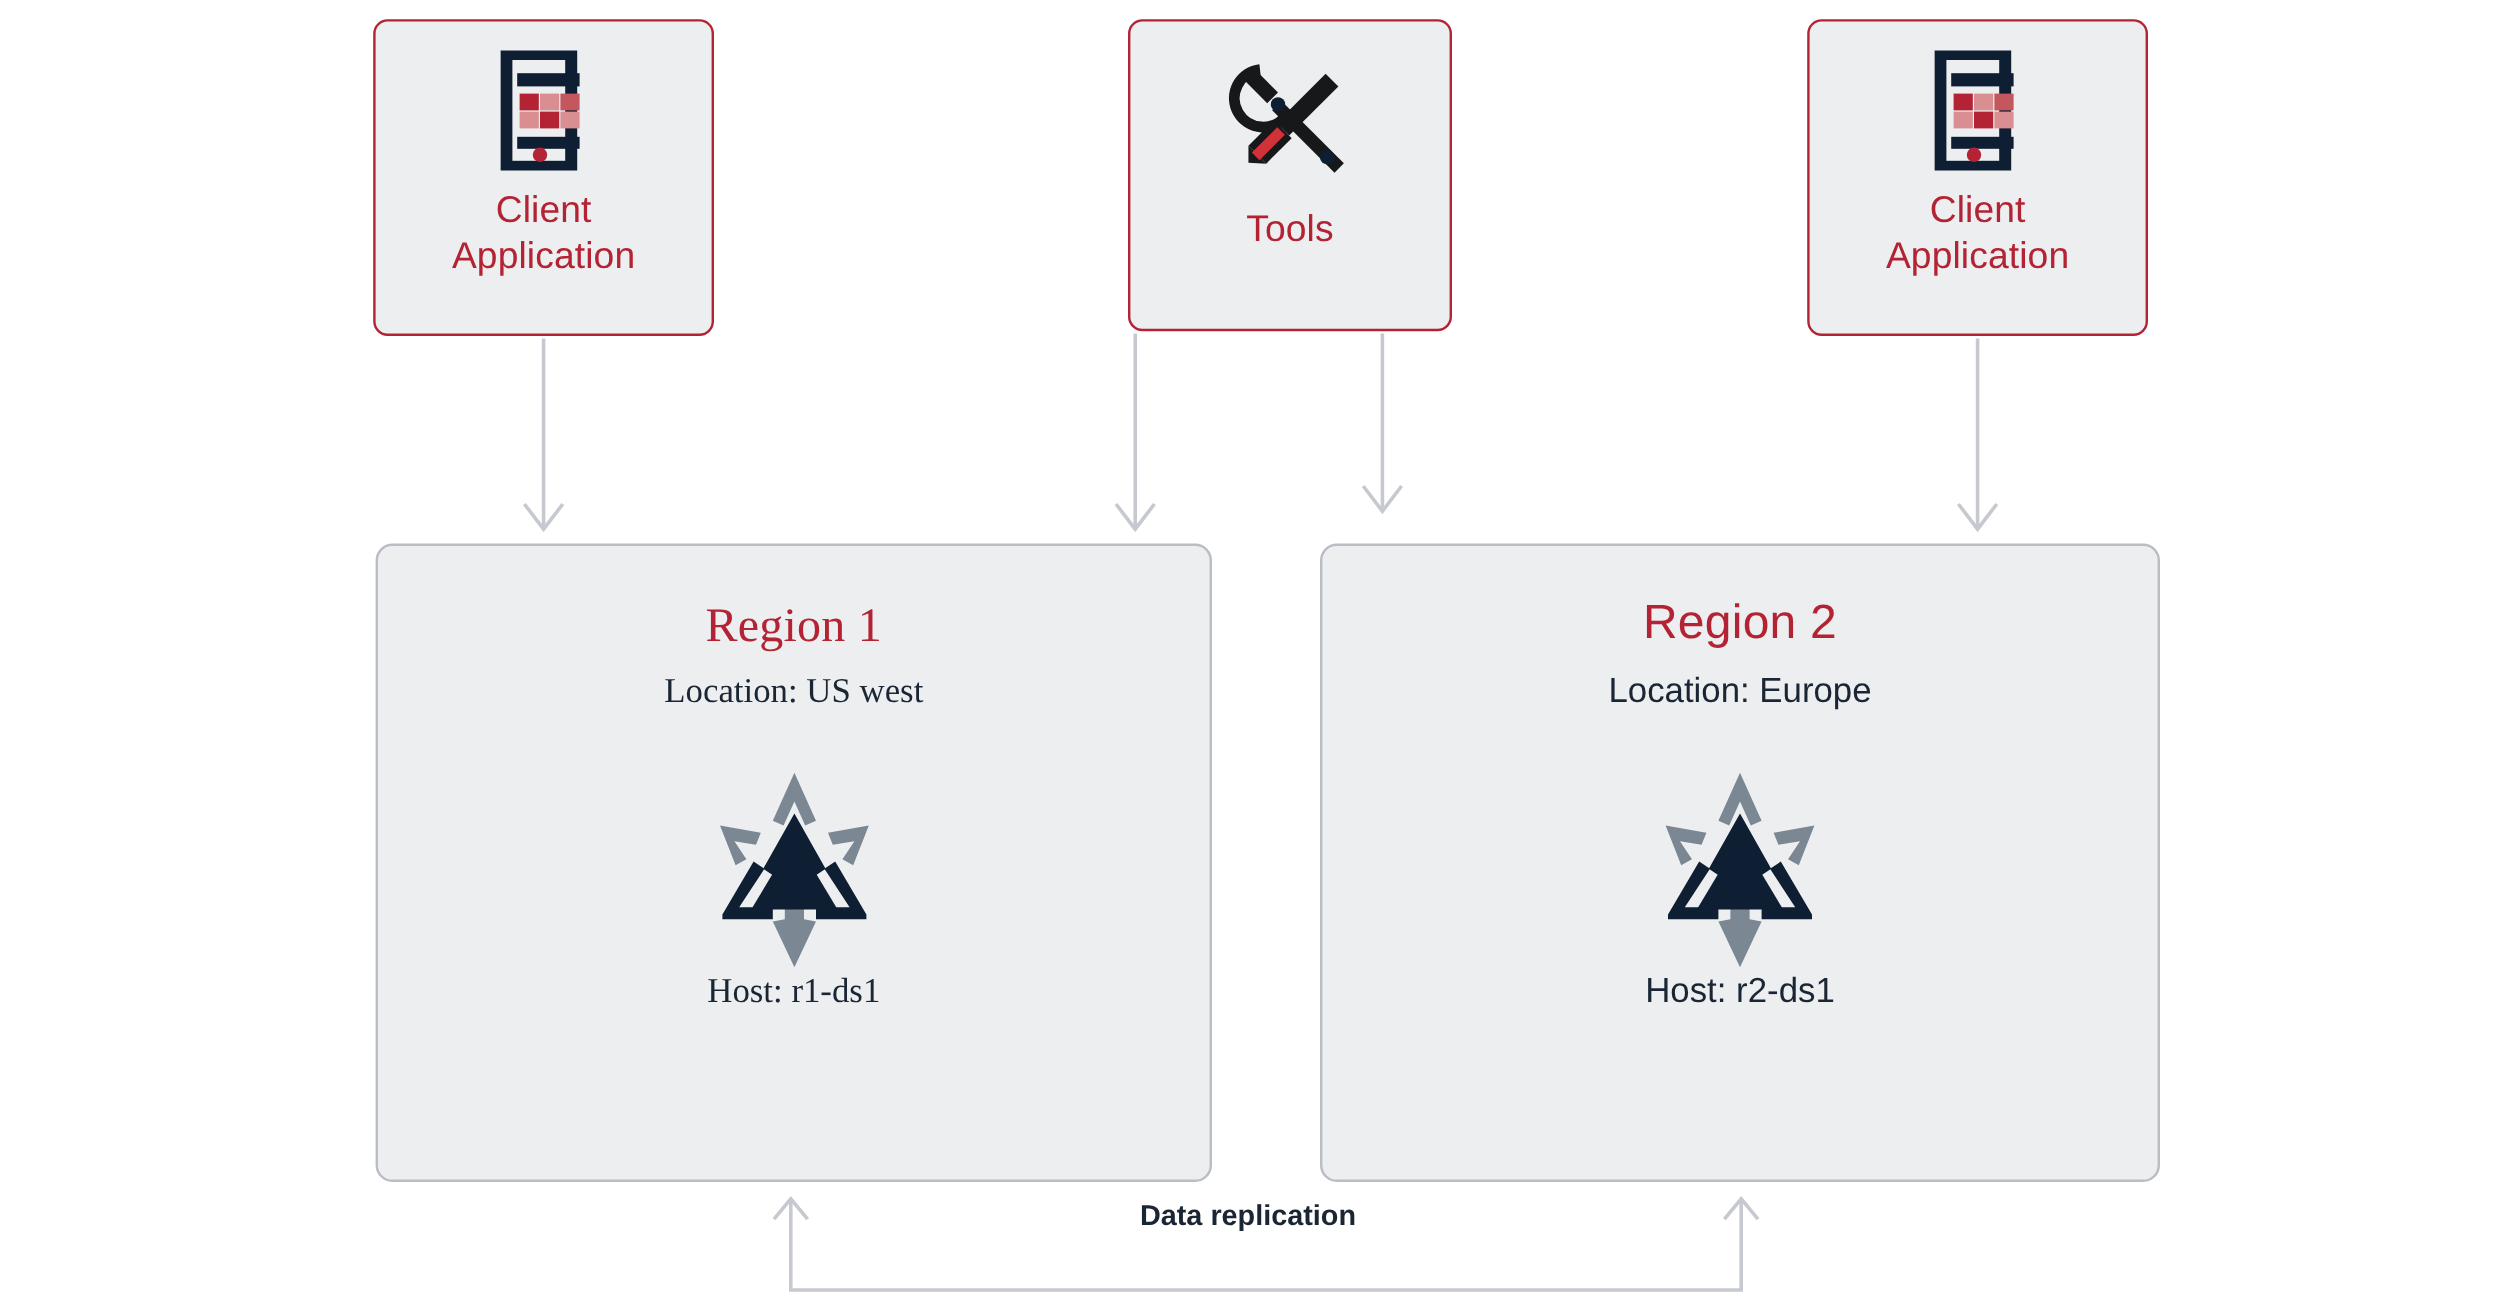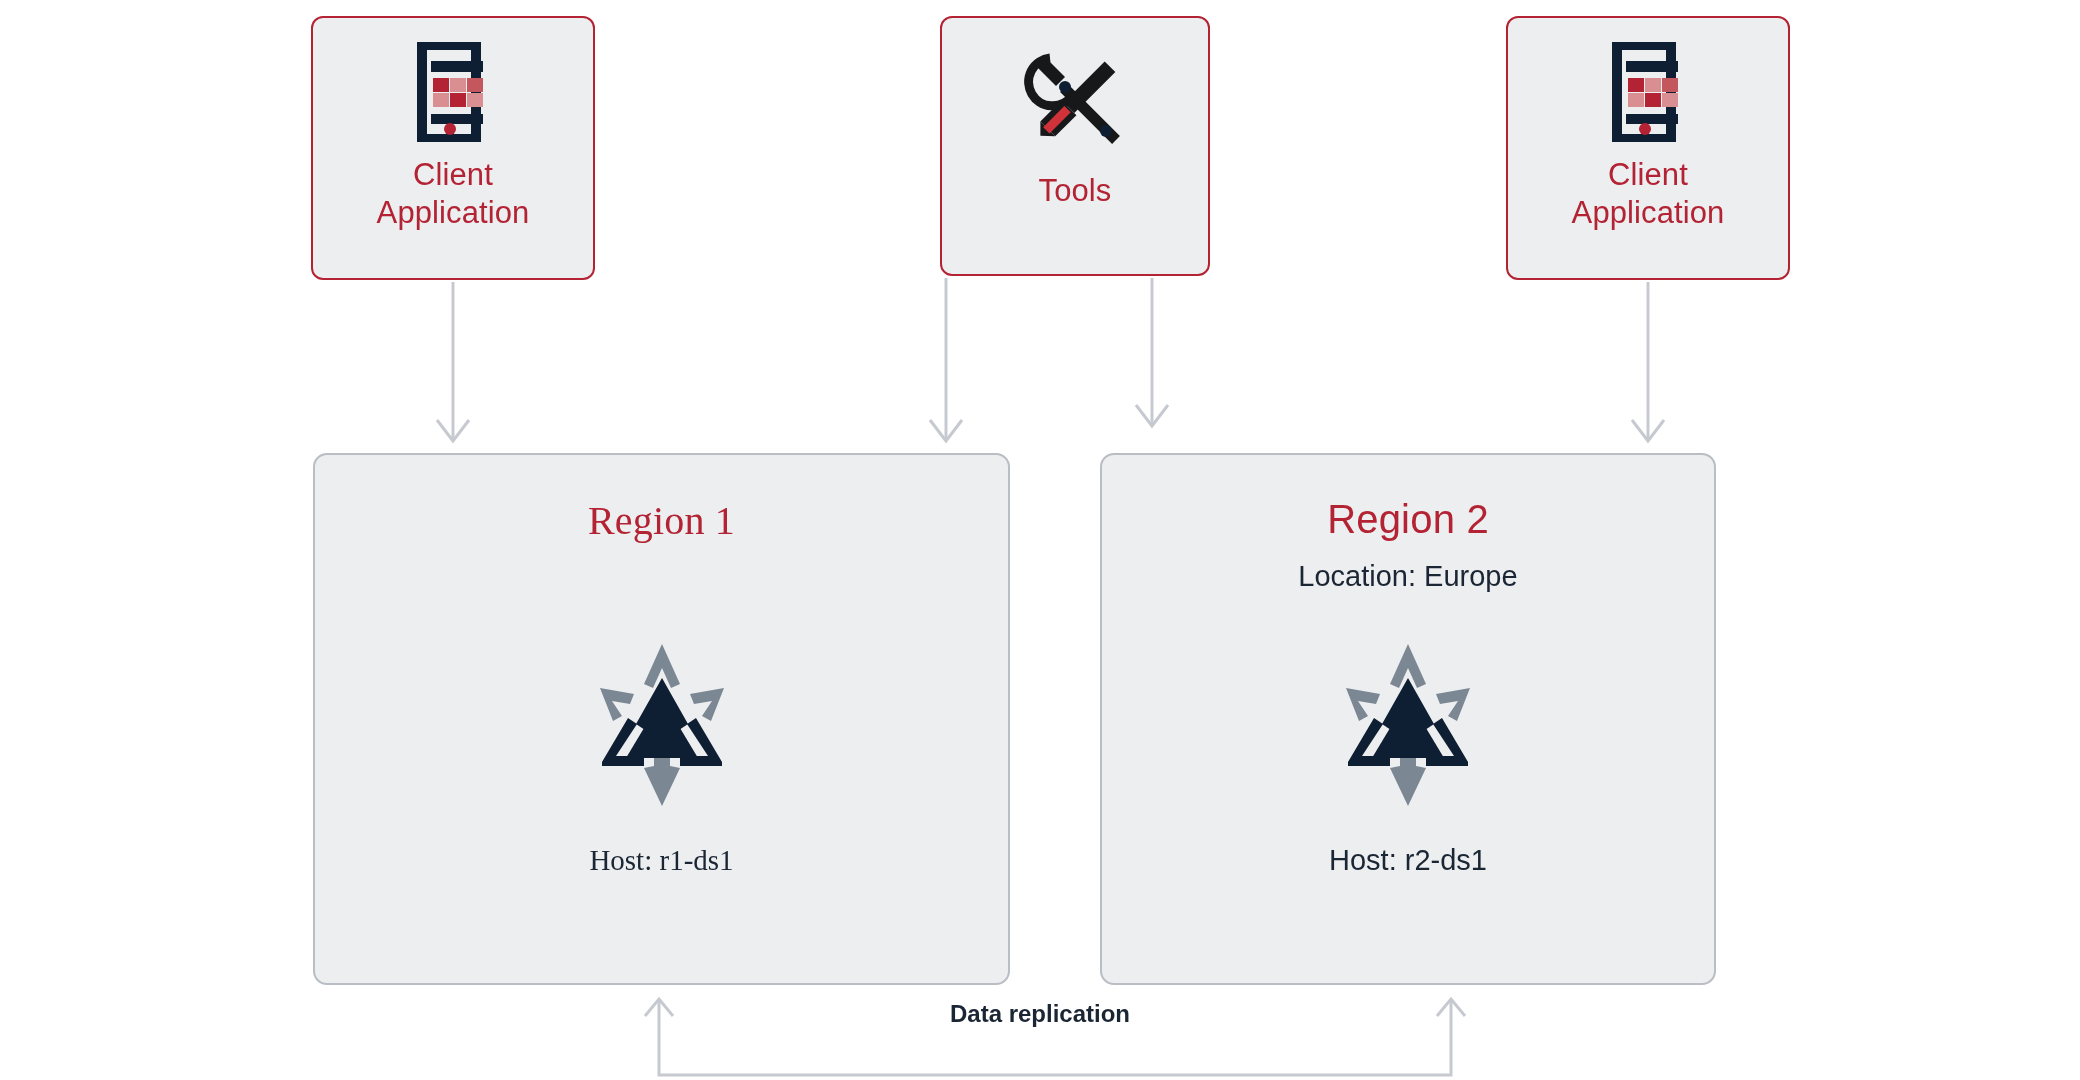--- a/index.html
+++ b/index.html
@@ -39,38 +39,38 @@
 
   
   .region{
     position:absolute;
     background:#eceef0;
     border:2px solid #b9bdc4;
     border-radius:14px;
     box-sizing:border-box;
   }
   #region-1{left:313px;top:453px;width:697px;height:532px;font-family:Liberation Serif, serif;}
-  #region-2{left:1100px;top:453px;width:616px;height:532px;}
+  #region-2{left:1100px;top:453px;width:700px;height:532px;}
 
   .region-title{
     position:absolute;left:0;right:0;top:42px;
     text-align:center;color:#b42333;font-size:40px;letter-spacing:.2px;
   }
   .region-sub{
     position:absolute;left:0;right:0;top:105px;
     text-align:center;color:#1b2634;font-size:29px;
   }
 
   .hosts{
     position:absolute;left:0;right:0;top:185px;
     display:flex;justify-content:space-around;align-items:flex-start;
   }
   .host{width:230px;display:flex;flex-direction:column;align-items:center;}
   .host .host-icon{width:148px;height:170px;}
-  .host .host-label{margin-top:34px;font-size:29px;color:#1b2634;white-space:nowrap;}
+  .host .host-label{font-size:29px;color:#1b2634;white-space:nowrap;}
 
   
   #connectors{position:absolute;left:0;top:0;width:2080px;height:1080px;pointer-events:none;}
   #replication-label{
     position:absolute;left:760px;top:1000px;width:560px;
     text-align:center;font-size:24px;color:#1b2634;font-weight:bold;
   }
 </style>
 </head>
 <body>
@@ -131,20 +131,21 @@
         <rect x="33" y="51" width="16" height="14" fill="#b42333"></rect>
         <rect x="50" y="51" width="16" height="14" fill="#d98e92"></rect>
         <circle cx="33" cy="87" r="6" fill="#b42333"></circle>
       </svg>
     </div>
     <div class="card-label"><span>Client</span><br><span>Application</span></div>
   </div>
 
   <div class="region" id="region-1">
     <div class="region-title">Region 1</div>
+    <div class="region-sub">Location: US west</div>
     <div class="hosts">
 
       <div class="host">
         <div class="host-icon">
           <svg width="148" height="170" viewBox="0 0 148 170" aria-hidden="true">
             <g fill="#7c8794">
               <polygon points="74,4 92,44 83,48 74,28 65,48 56,44"></polygon>
               <polygon points="12,48 46,54 42,64 24,61 34,76 25,81"></polygon>
               <polygon points="136,48 102,54 106,64 124,61 114,76 123,81"></polygon>
               <polygon points="74,166 56,128 66,126 66,102 82,102 82,126 92,128"></polygon>

